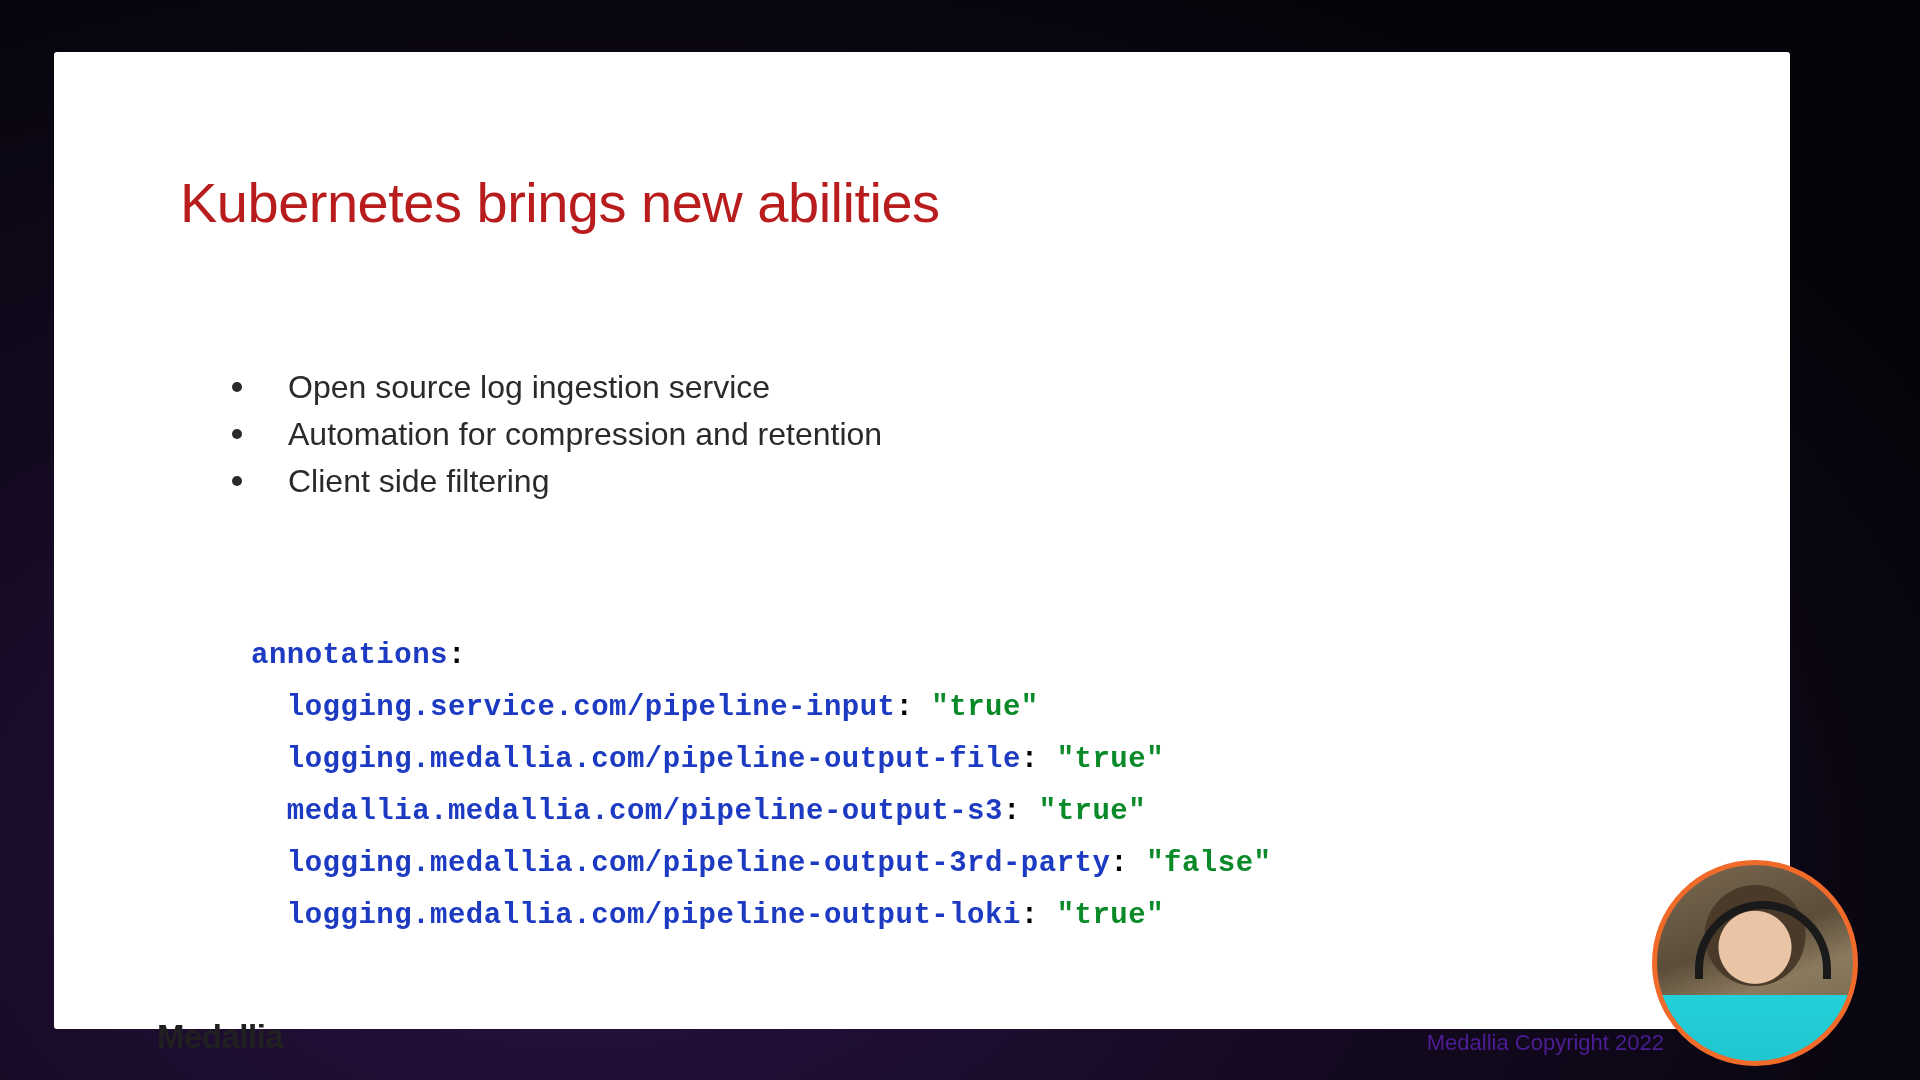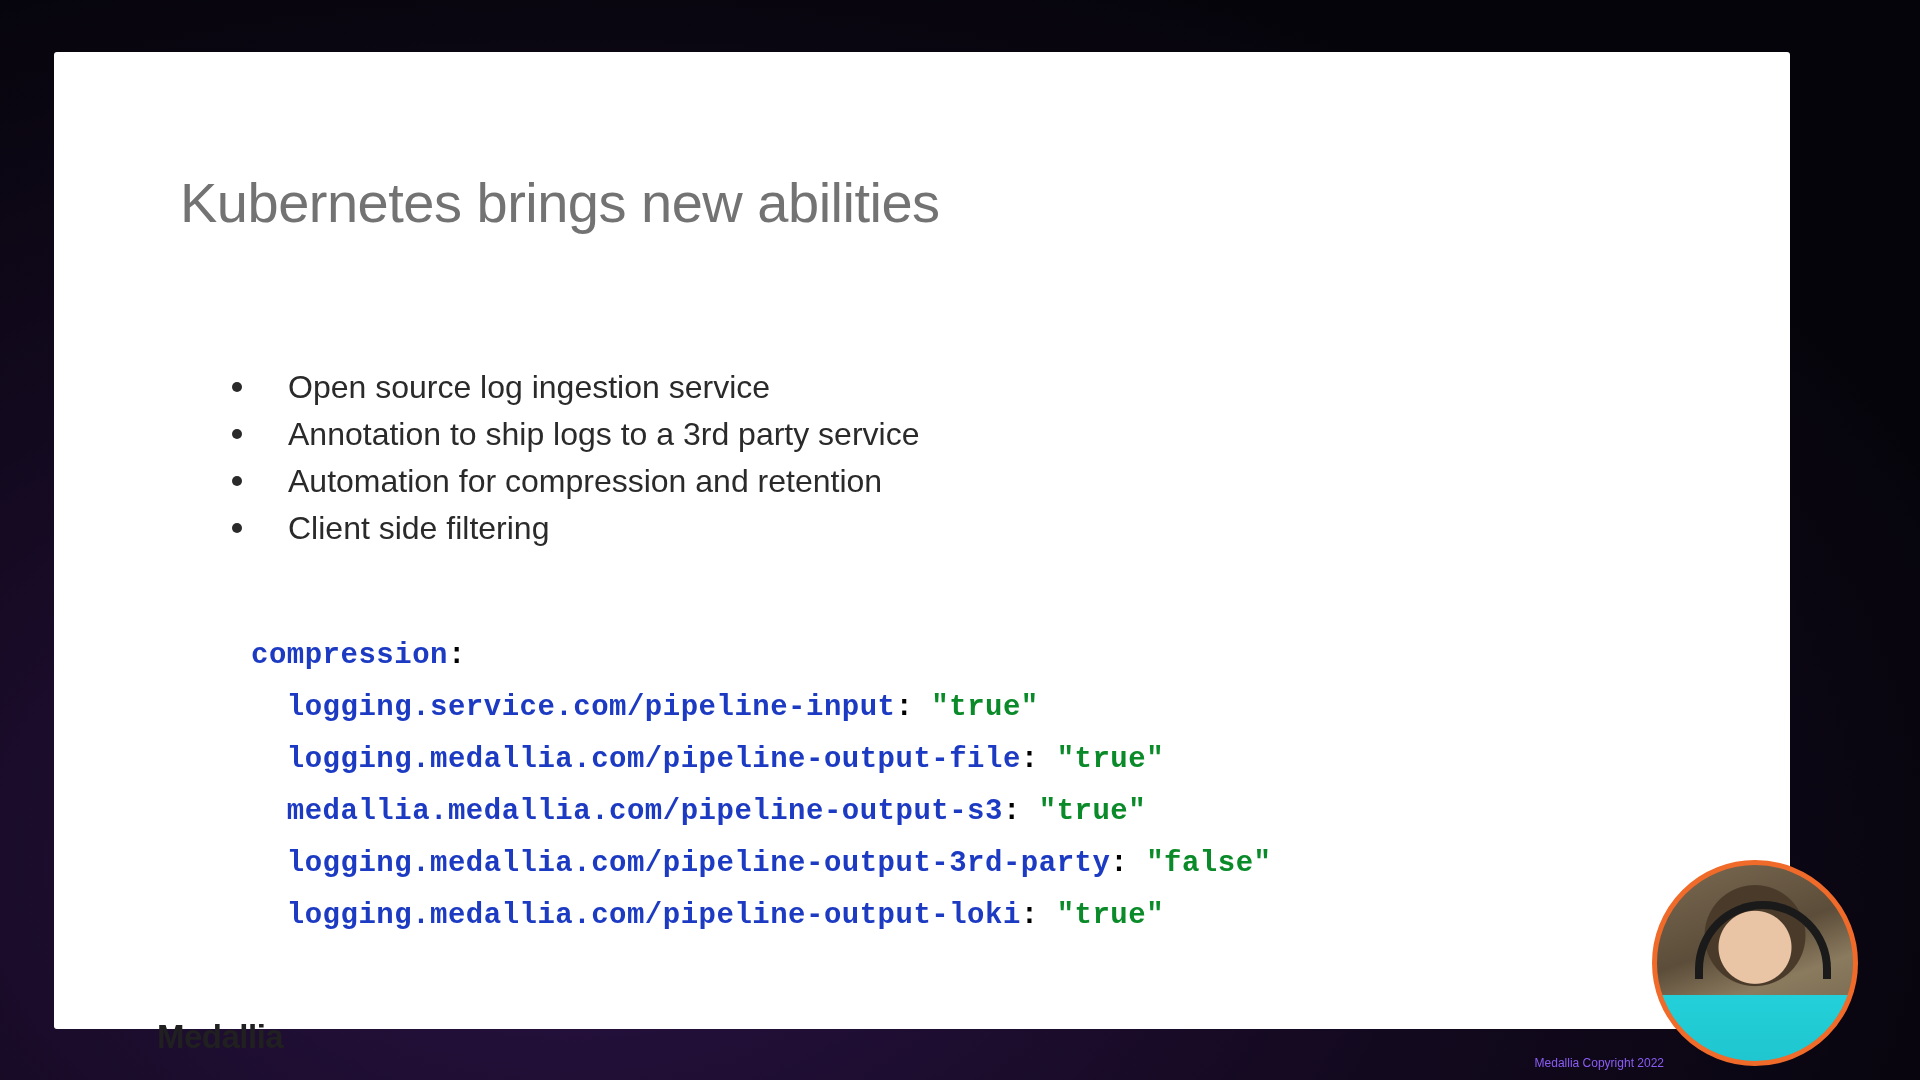--- a/index.html
+++ b/index.html
@@ -27,21 +27,21 @@
     border-radius: 3px;
     box-sizing: border-box;
     padding: 0;
   }
   .title {
     position: absolute;
     left: 126px;
     top: 118px;
     font-size: 56px;
     font-weight: 400;
-    color: #737373;
+    color: #b91c1c;
     letter-spacing: -0.5px;
   }
   .bullets {
     position: absolute;
     left: 156px;
     top: 296px;
     list-style: none;
     padding: 0;
     margin: 16px;
   }
@@ -82,23 +82,22 @@
     top: 966px;
     font-size: 33px;
     font-weight: 600;
     color: #202020;
     letter-spacing: -0.5px;
   }
   .copyright {
     position: absolute;
     right: 126px;
     top: 978px;
-    font-size: 12px;
-    color: #8b5cf6;
-    margin-top: 26px;
+    font-size: 22px;
+    color: #4c1d95;
   }
   .speaker {
     position: absolute;
     right: 62px;
     bottom: 14px;
     width: 206px;
     height: 206px;
     border-radius: 50%;
     border: 5px solid #f06a2a;
     background:
@@ -125,26 +124,25 @@
 <body>
 
 <div class="stage">
 
   <div class="slide">
 
     <div class="title">Kubernetes brings new abilities</div>
 
     <ul class="bullets">
       <li>Open source log ingestion service</li>
-      <li>Annotation to ship logs to a 3rd party service</li>
       <li>Automation for compression and retention</li>
       <li>Client side filtering</li>
     </ul>
 
-    <div class="code"><span class="kw">compression</span>:
+    <div class="code"><span class="kw">annotations</span>:
   <span class="kw">logging.service.com/pipeline-input</span>: <span class="str">"true"</span>
   <span class="kw">logging.medallia.com/pipeline-output-file</span>: <span class="str">"true"</span>
   <span class="kw">medallia.medallia.com/pipeline-output-s3</span>: <span class="str">"true"</span>
   <span class="kw">logging.medallia.com/pipeline-output-3rd-party</span>: <span class="str">"false"</span>
   <span class="kw">logging.medallia.com/pipeline-output-loki</span>: <span class="str">"true"</span></div>
 
     <div class="brand">Medallia</div>
     <div class="copyright">Medallia    Copyright 2022</div>
 
   </div>

